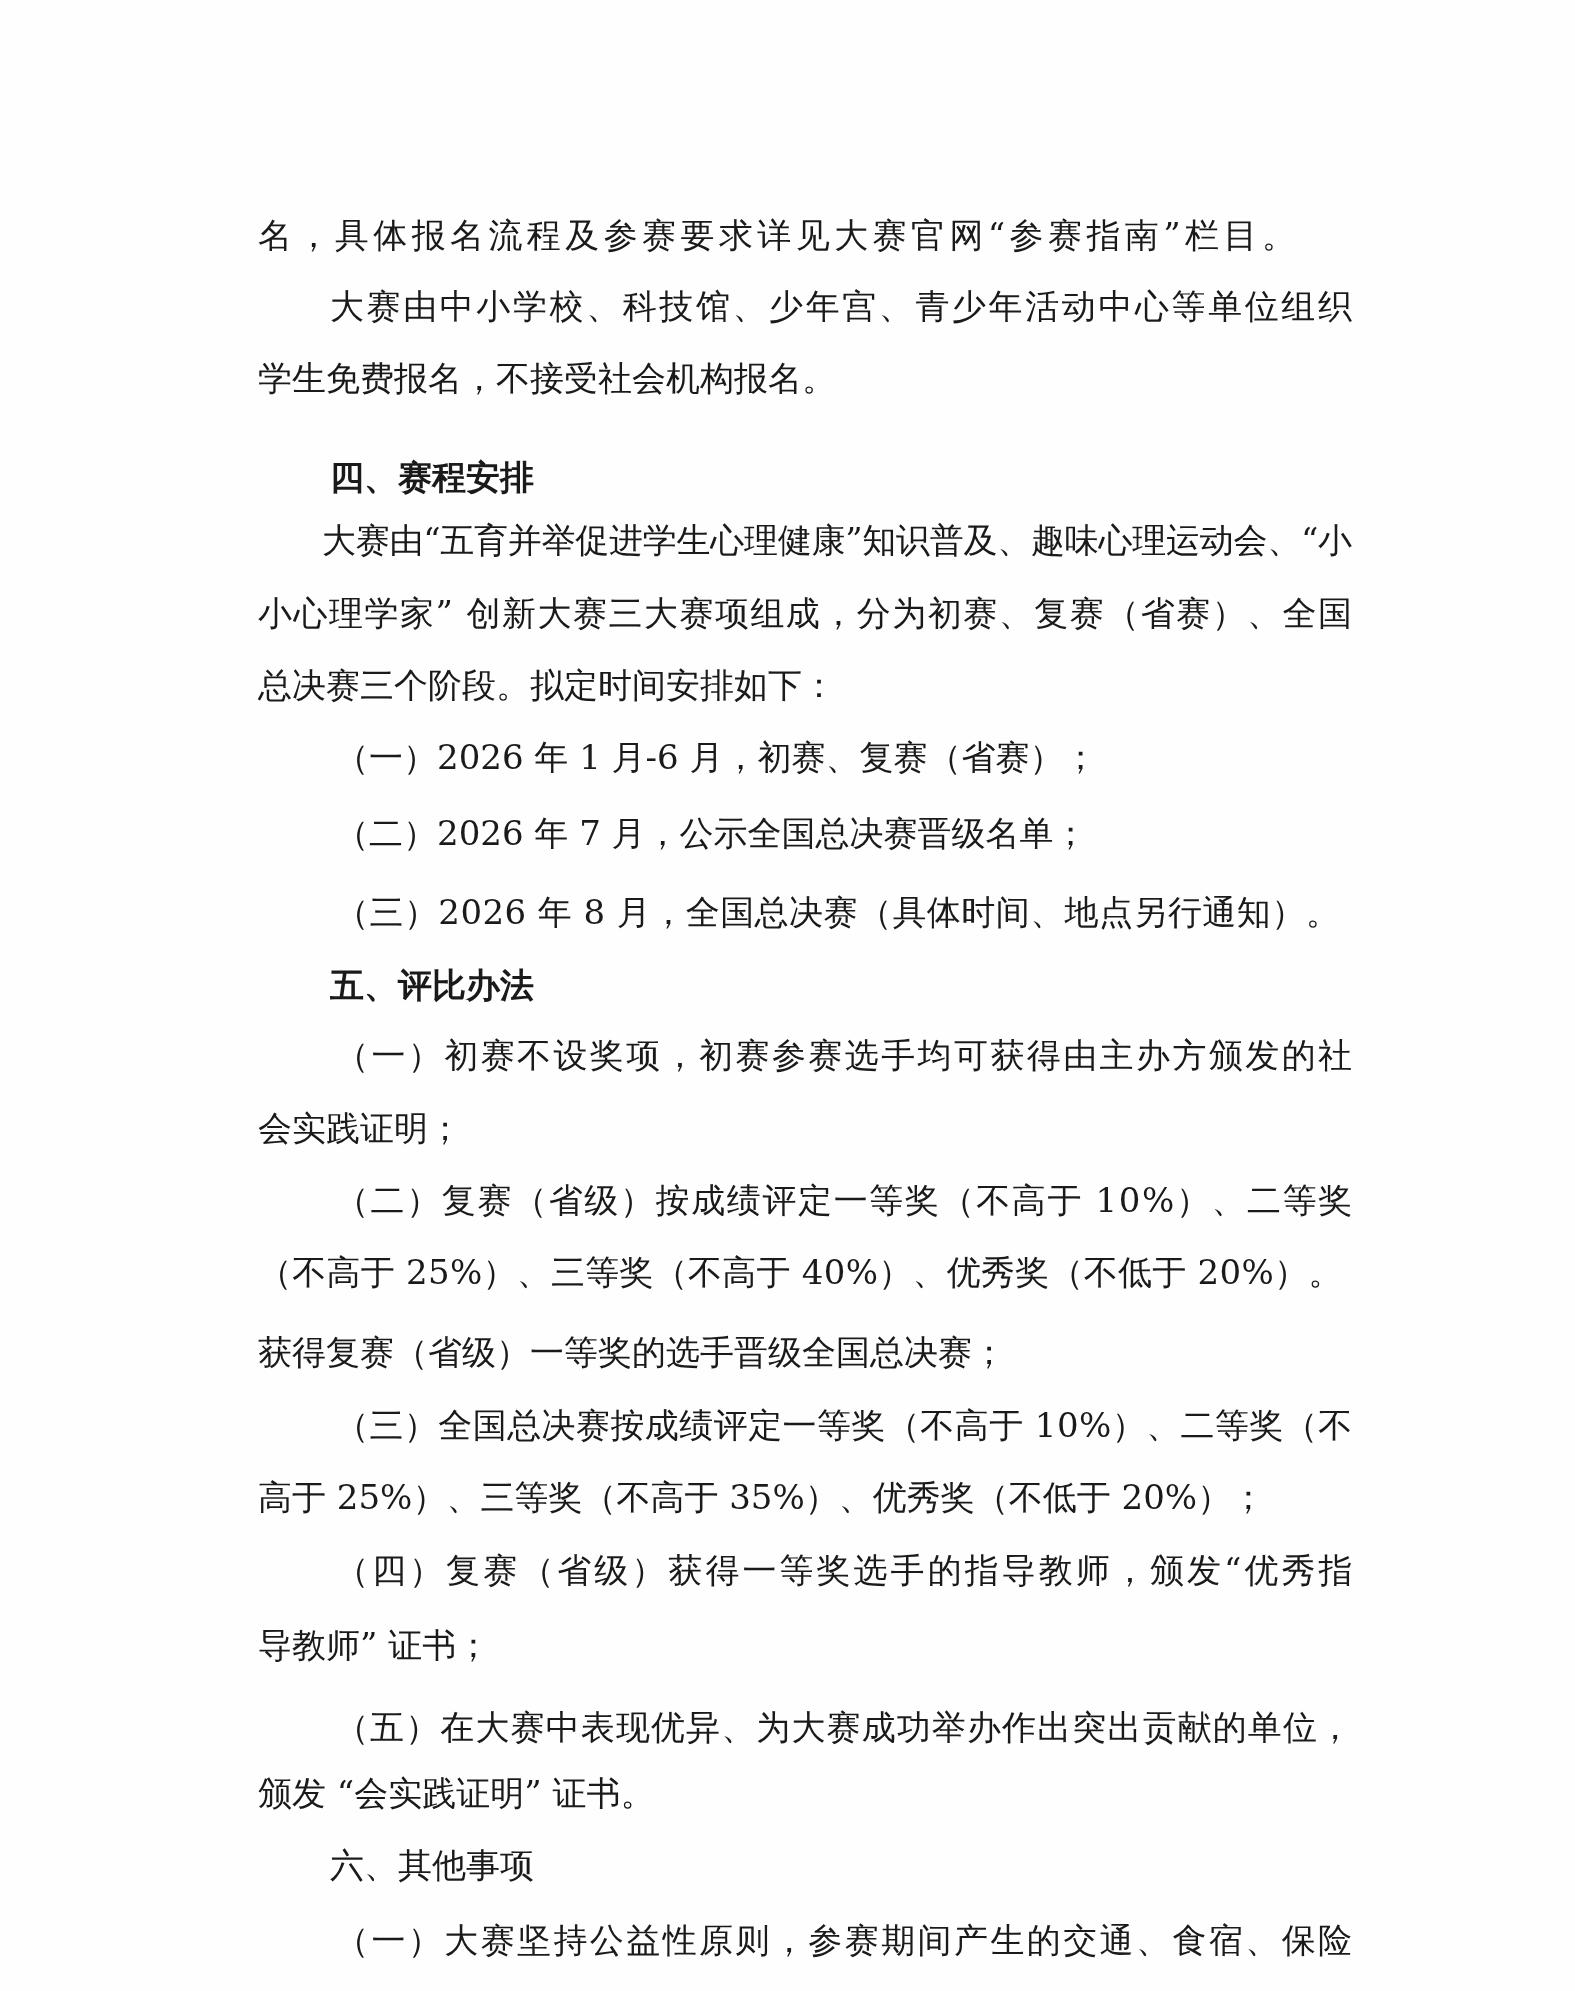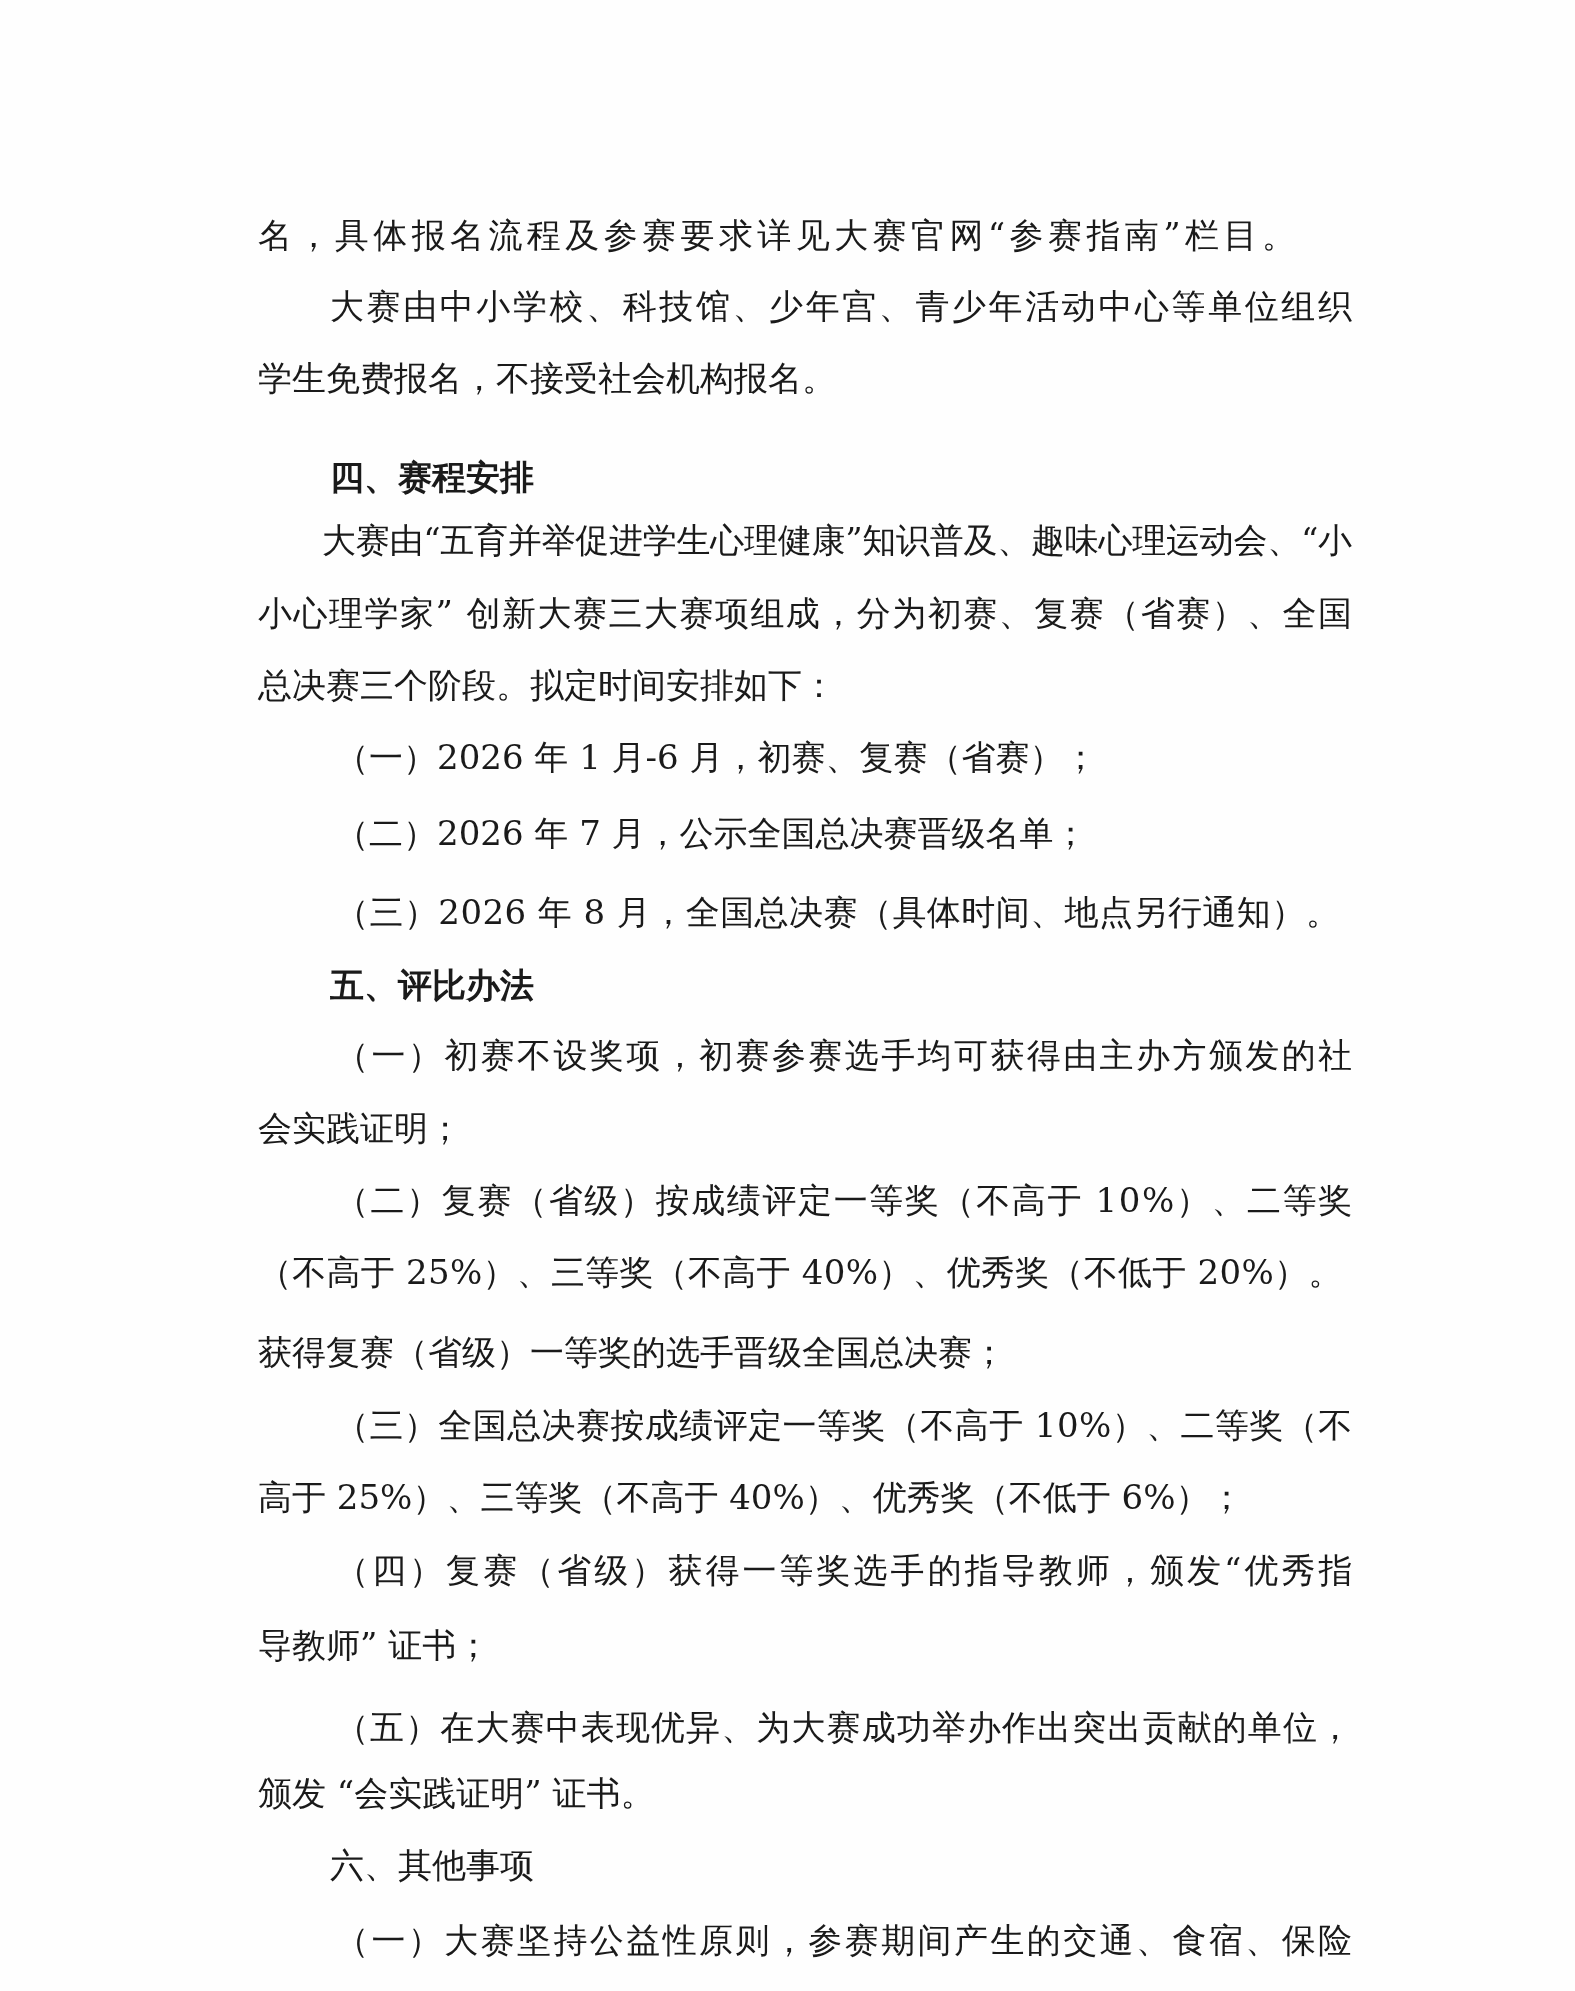--- a/index.html
+++ b/index.html
@@ -24,20 +24,20 @@
   <div class="line" style="left: 335px; top: 757px;">（一）2026 年 1 月-6 月，初赛、复赛（省赛）；</div>
   <div class="line" style="left: 335px; top: 833px;">（二）2026 年 7 月，公示全国总决赛晋级名单；</div>
   <div class="line" style="left: 335px; top: 912px; width: auto; letter-spacing: 0.44px;">（三）2026 年 8 月，全国总决赛（具体时间、地点另行通知）。</div>
   <div class="line bold" style="left: 330px; top: 985px;">五、评比办法</div>
   <div class="line" style="left: 335px; top: 1055px; width: auto; letter-spacing: 2.41px;">（一）初赛不设奖项，初赛参赛选手均可获得由主办方颁发的社</div>
   <div class="line" style="left: 258px; top: 1128px;">会实践证明；</div>
   <div class="line" style="left: 335px; top: 1200px; width: auto; letter-spacing: 1.62px;">（二）复赛（省级）按成绩评定一等奖（不高于 10%）、二等奖</div>
   <div class="line" style="left: 258px; top: 1272px; width: auto; letter-spacing: 0.26px;">（不高于 25%）、三等奖（不高于 40%）、优秀奖（不低于 20%）。</div>
   <div class="line" style="left: 258px; top: 1352px; text-align: center;">获得复赛（省级）一等奖的选手晋级全国总决赛；</div>
   <div class="line" style="left: 335px; top: 1425px; width: auto; letter-spacing: 0.43px;">（三）全国总决赛按成绩评定一等奖（不高于 10%）、二等奖（不</div>
-  <div class="line" style="left: 258px; top: 1497px;">高于 25%）、三等奖（不高于 40%）、优秀奖（不低于 6%）；</div>
+  <div class="line" style="left: 258px; top: 1497px;">高于 25%）、三等奖（不高于 35%）、优秀奖（不低于 20%）；</div>
   <div class="line" style="left: 335px; top: 1570px; width: auto; letter-spacing: 3.04px;">（四）复赛（省级）获得一等奖选手的指导教师，颁发“优秀指</div>
   <div class="line" style="left: 258px; top: 1645px;">导教师” 证书；</div>
   <div class="line" style="left: 335px; top: 1727px; width: auto; letter-spacing: 1.11px;">（五）在大赛中表现优异、为大赛成功举办作出突出贡献的单位，</div>
   <div class="line" style="left: 258px; top: 1793px;">颁发 “会实践证明” 证书。</div>
   <div class="line" style="left: 330px; top: 1865px;">六、其他事项</div>
   <div class="line" style="left: 335px; top: 1940px; width: auto; letter-spacing: 2.41px;">（一）大赛坚持公益性原则，参赛期间产生的交通、食宿、保险</div>
 </div>
 
 </body></html>

